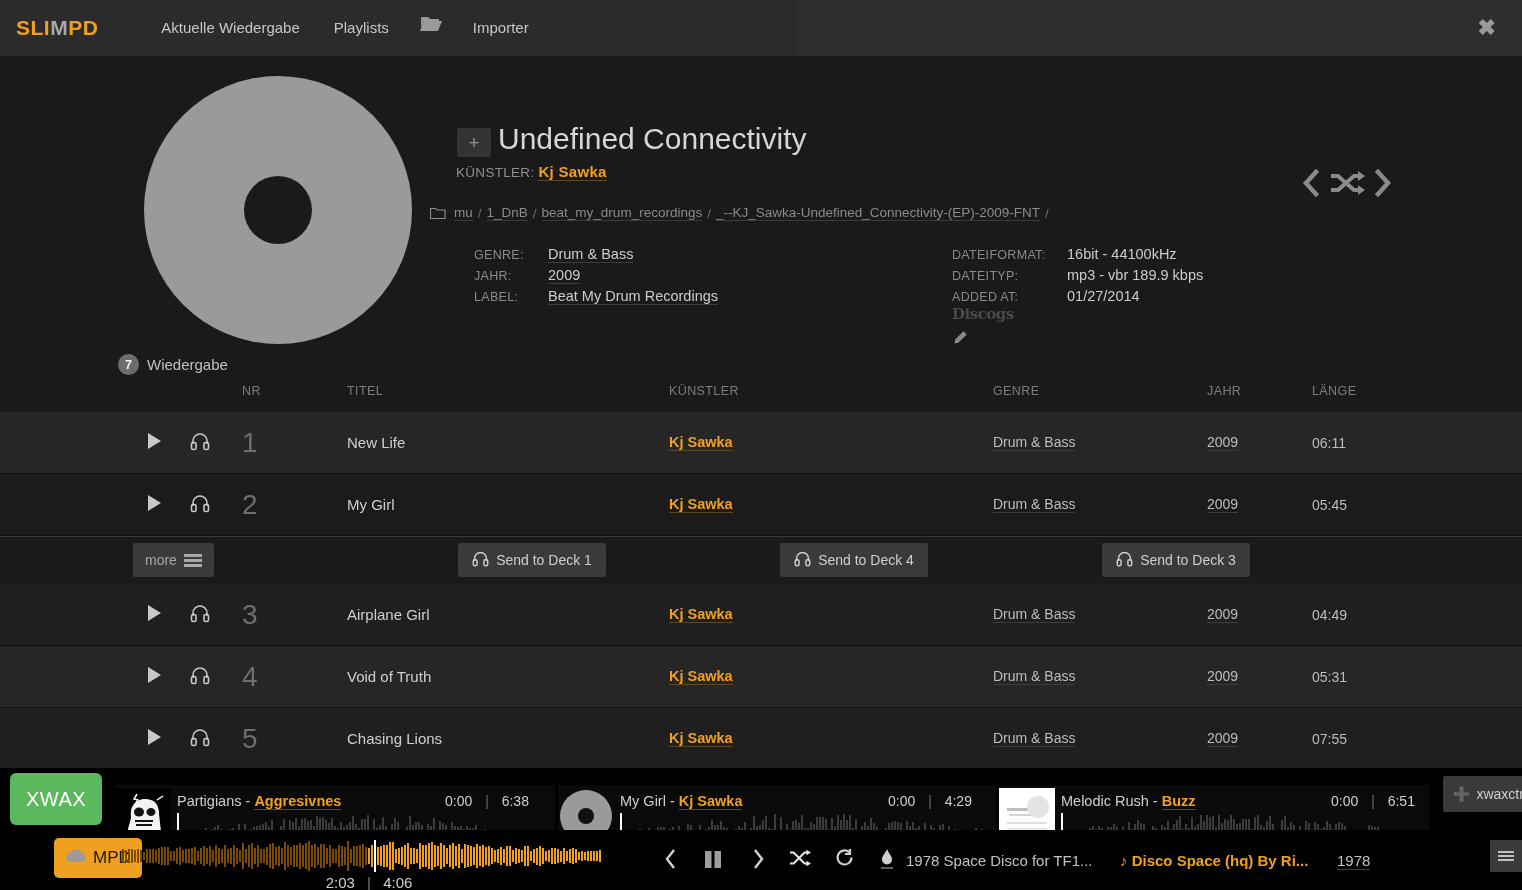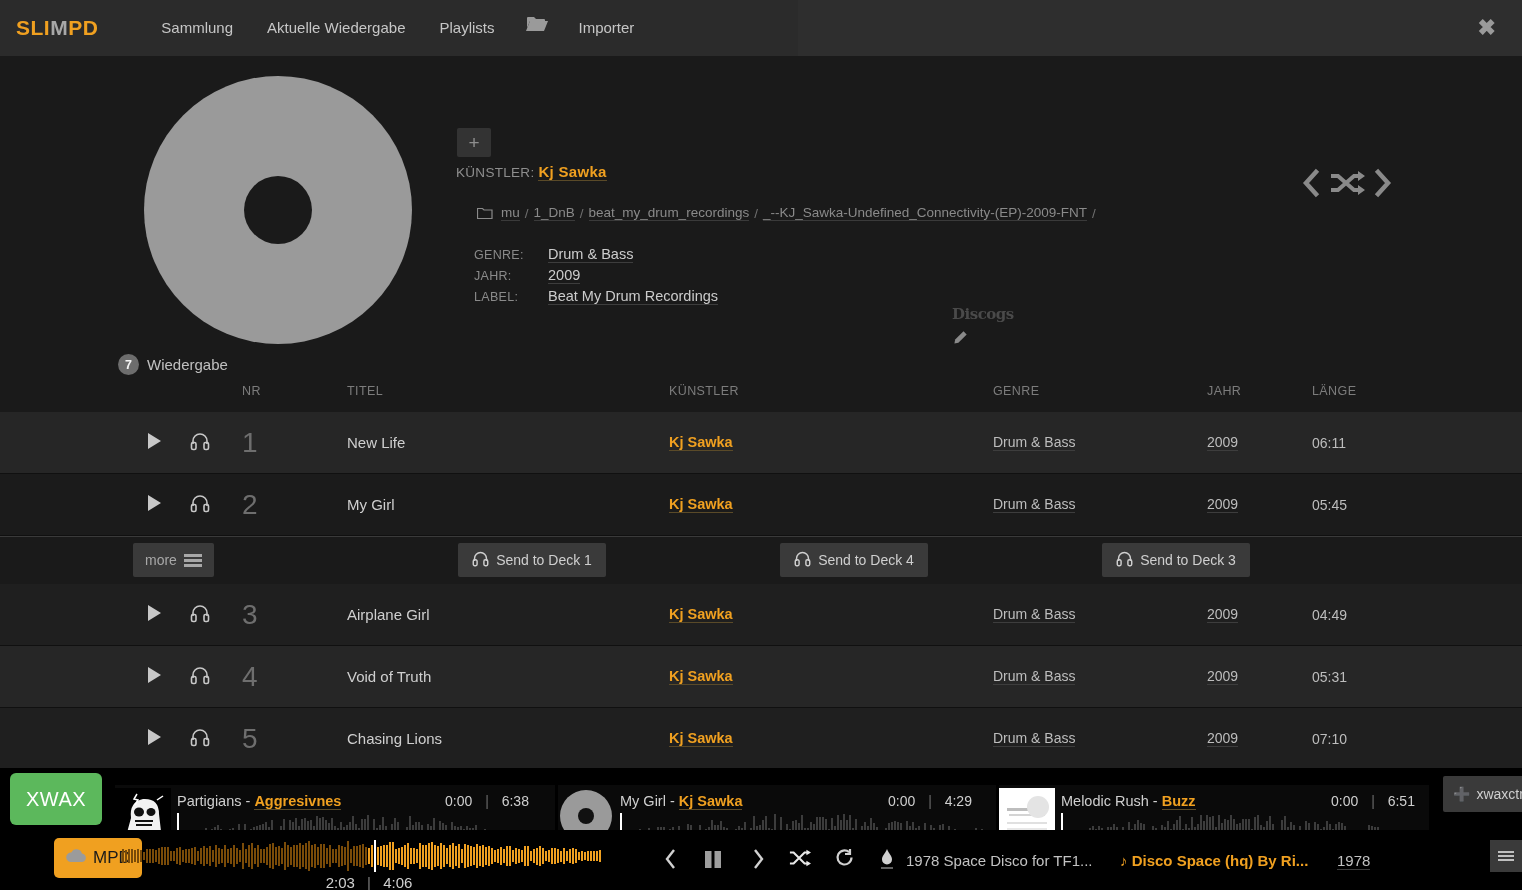--- a/index.html
+++ b/index.html
@@ -77,21 +77,21 @@
   .artistline {
     position:absolute; left: 456px; top: 107px; font-size: 13.5px; color:#8e8e8e;
     letter-spacing:.3px;
   }
   .artistline .aval {
     color: #f0a020; font-weight: bold; font-size: 15px;
     border-bottom: 1px solid #5a4a28; margin-left: 4px;
   }
 
   .breadcrumb {
-    position:absolute; left: 477px; top: 149px; font-size: 13.5px; color:#8a8a8a;
+    position:absolute; left: 430px; top: 149px; font-size: 13.5px; color:#8a8a8a;
     display:flex; align-items:center; gap:0;
   }
   .breadcrumb .fico { margin-right: 8px; display:inline-flex; }
   .breadcrumb .seg { color:#8a8a8a; border-bottom:1px solid #3a3a3a; }
   .breadcrumb .sep { color:#6f6f6f; padding: 0 5px; }
 
   .metaL { position:absolute; left: 474px; top: 190px; }
   .metaR { position:absolute; left: 952px; top: 190px; }
   .metarow { display:flex; height: 21px; align-items:baseline; }
   .metakey {
@@ -233,21 +233,20 @@
   .menubtn .hamb { width:16px; }
   .menubtn .hamb i { height:2px; margin:2px 0; background:#c0c0c0; }
 
   .skullart { width:56px; height:56px; position:relative; background:#000; }
 </style>
 </head>
 <body>
 
 <div class="topnav">
   <div class="brand"><span>SLI</span><span class="dim">M</span><span>PD</span></div>
-  <div class="navitem">Sammlung</div>
   <div class="navitem">Aktuelle Wiedergabe</div>
   <div class="navitem">Playlists</div>
   <div class="nav-folder">
     <span class="folder-ico">
       <svg width="22" height="18" viewBox="0 0 22 18">
           <path d="M1 3a1 1 0 011-1h6l2 2h8a1 1 0 011 1v1H4L1 13z" fill="#9a9a9a"></path>
           <path d="M4 6h18l-4 10H0z" fill="#9a9a9a"></path>
         </svg>
     </span>
   </div>
@@ -260,20 +259,21 @@
 
 <div class="main">
 
   <div class="cover">
     <div class="vinyl">
         <div class="hole"></div>
       </div>
   </div>
 
   <div class="addbtn">+</div>
+  <div class="albumtitle">Undefined Connectivity</div>
 
   <div class="artistline">
     <span>KÜNSTLER:</span><span class="aval">Kj Sawka</span>
   </div>
 
   <div class="breadcrumb">
     <span class="fico">
       <svg width="16" height="13" viewBox="0 0 16 13">
           <path d="M.5 1.5h5l1.5 1.5h8v8.5H.5z" fill="none" stroke="#8a8a8a" stroke-width="1.2"></path>
         </svg>
@@ -296,20 +296,34 @@
     <div class="metarow">
       <span class="metakey">JAHR:</span>
       <span class="metaval link">2009</span>
     </div>
     <div class="metarow">
       <span class="metakey">LABEL:</span>
       <span class="metaval link">Beat My Drum Recordings</span>
     </div>
   </div>
 
+  <div class="metaR">
+    <div class="metarow">
+      <span class="metakey">DATEIFORMAT:</span>
+      <span class="metaval">16bit - 44100kHz</span>
+    </div>
+    <div class="metarow">
+      <span class="metakey">DATEITYP:</span>
+      <span class="metaval">mp3 - vbr 189.9 kbps</span>
+    </div>
+    <div class="metarow">
+      <span class="metakey">ADDED AT:</span>
+      <span class="metaval">01/27/2014</span>
+    </div>
+  </div>
 
   <div class="discogs">Discogs</div>
   <div class="editpen">
     <svg width="16" height="16" viewBox="0 0 16 16">
         <path d="M11.5 1.3l3.2 3.2-8.3 8.3-4 .8.8-4z" fill="#8a8a8a"></path>
       </svg>
   </div>
 
   <div class="topctrls">
     <span class="ic">
@@ -460,21 +474,21 @@
       <span class="cell cueico"><svg width="20" height="20" viewBox="0 0 20 20">
             <path d="M3 13V10a7 7 0 0114 0v3" fill="none" stroke="#c8c8c8" stroke-width="1.6"></path>
             <rect x="1.5" y="11.5" width="4.5" height="7" rx="1.6" fill="none" stroke="#c8c8c8" stroke-width="1.6"></rect>
             <rect x="14" y="11.5" width="4.5" height="7" rx="1.6" fill="none" stroke="#c8c8c8" stroke-width="1.6"></rect>
           </svg></span>
       <span class="cell nrcell">5</span>
       <span class="cell titlecell">Chasing Lions</span>
       <span class="cell artcell">Kj Sawka</span>
       <span class="cell gencell">Drum &amp; Bass</span>
       <span class="cell yrcell">2009</span>
-      <span class="cell lencell">07:10</span>
+      <span class="cell lencell">07:55</span>
     </div>
 
   </div>
 </div>
 
 <div class="bottom">
 
   <div class="xwaxrow">
     <div class="xwaxbtn">XWAX</div>
 

